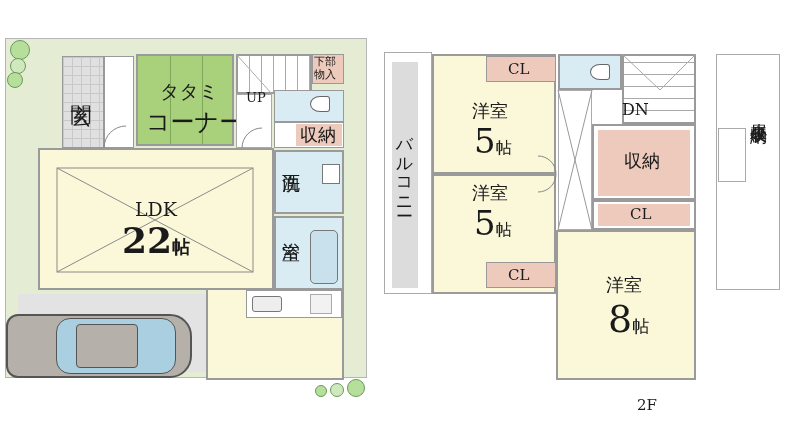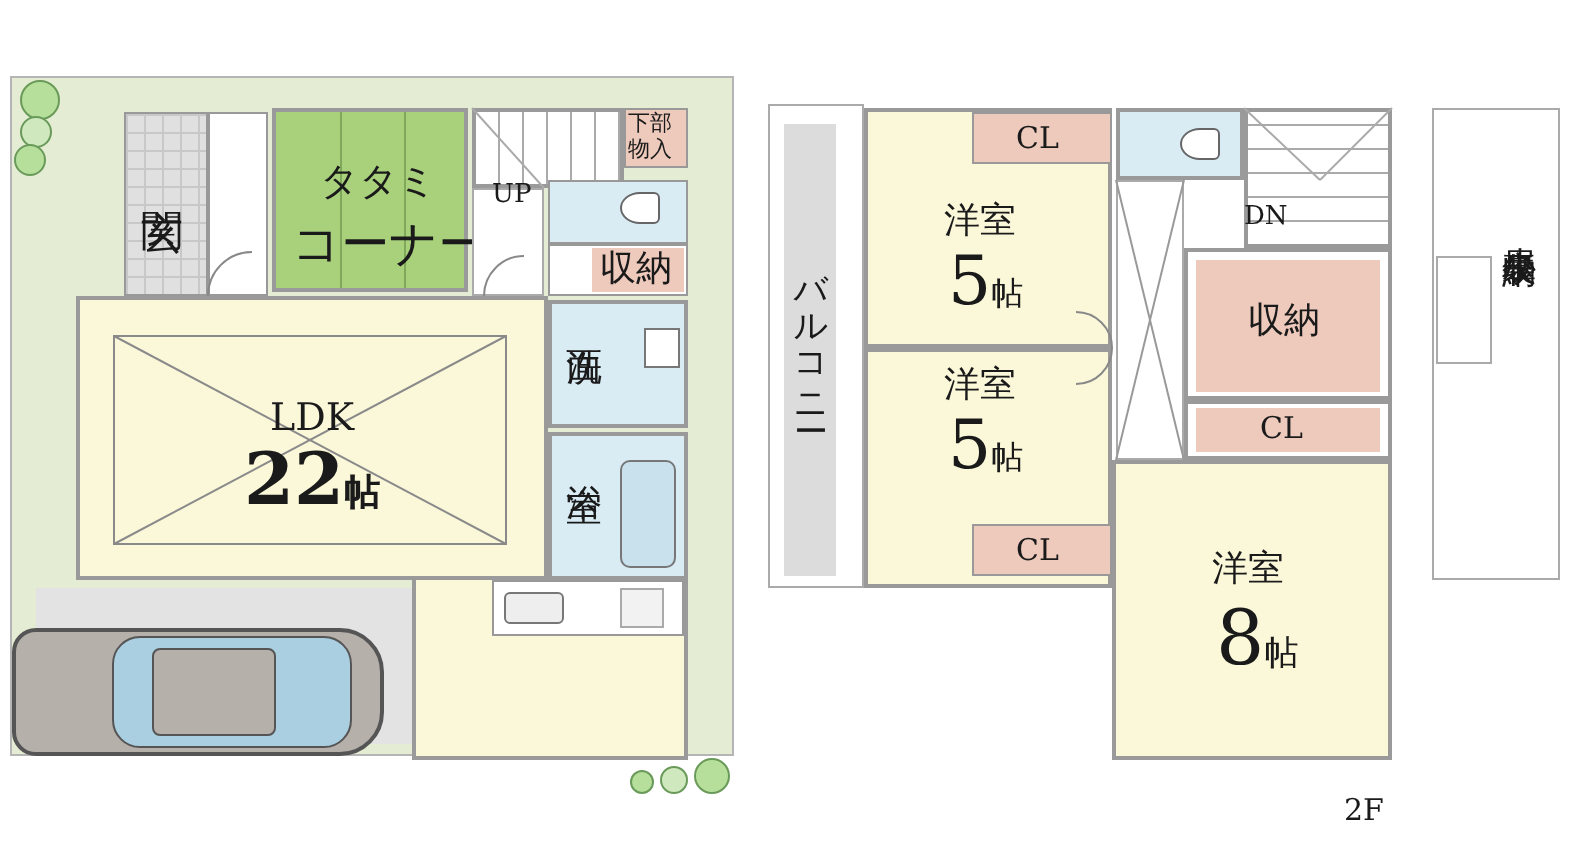--- a/index.html
+++ b/index.html
@@ -113,21 +113,21 @@
   <div class="lbl jp" style="left:472px;top:184px;font-size:18px;">洋室</div>
   <div class="lbl" style="left:474px;top:206px;">
     <span class="big" style="font-size:34px;">5</span><span class="jp" style="font-size:16px;">帖</span>
   </div>
 
   <div class="abs" style="left:558px;top:54px;width:64px;height:36px;background:#d9ecf4;border:2px solid #9a9a9a;"></div>
   <div class="abs" style="left:590px;top:64px;width:20px;height:16px;border:1px solid #666;border-radius:50% 3px 3px 50%;background:#fff;"></div>
 
   <div class="abs" style="left:622px;top:54px;width:74px;height:70px;background:#ffffff;border:2px solid #9a9a9a;
        background-image:repeating-linear-gradient(0deg, transparent 0 11px, #aaa 11px 12px);"></div>
-  <div class="lbl" style="left:622px;top:102px;font-size:13px;">DN</div>
+  <div class="lbl" style="left:622px;top:102px;font-size:16px;">DN</div>
 
   <div class="abs" style="left:558px;top:90px;width:34px;height:140px;background:#ffffff;border:1px solid #aaa;"></div>
 
   <div class="abs" style="left:592px;top:124px;width:104px;height:76px;background:#ffffff;border:2px solid #9a9a9a;"></div>
   <div class="abs" style="left:598px;top:130px;width:92px;height:66px;background:#edcabc;"></div>
   <div class="lbl jp" style="left:624px;top:152px;font-size:18px;">収納</div>
 
   <div class="abs" style="left:592px;top:200px;width:104px;height:30px;background:#ffffff;border:2px solid #9a9a9a;"></div>
   <div class="abs" style="left:598px;top:204px;width:92px;height:22px;background:#edcabc;"></div>
   <div class="lbl" style="left:630px;top:207px;font-size:15px;">CL</div>
@@ -144,14 +144,14 @@
     <path d="M556 174 A18 18 0 0 0 538 156" fill="none" stroke="#888" stroke-width="1"></path>
     <path d="M556 174 A18 18 0 0 1 538 192" fill="none" stroke="#888" stroke-width="1"></path>
     <line x1="622" y1="54" x2="660" y2="90" stroke="#aaa" stroke-width="1"></line>
     <line x1="696" y1="54" x2="660" y2="90" stroke="#aaa" stroke-width="1"></line>
   </svg>
 
   <div class="abs" style="left:716px;top:54px;width:64px;height:236px;background:#ffffff;border:1px solid #aaa;"></div>
   <div class="abs" style="left:718px;top:128px;width:28px;height:54px;border:1px solid #aaa;"></div>
   <div class="lbl vtext jp" style="left:750px;top:110px;font-size:17px;">小屋裏収納</div>
 
-  <div class="floor-label" style="left:672px;top:396px;">2F</div>
+  <div class="floor-label" style="left:637px;top:396px;">2F</div>
 </div>
 
 </body></html>

